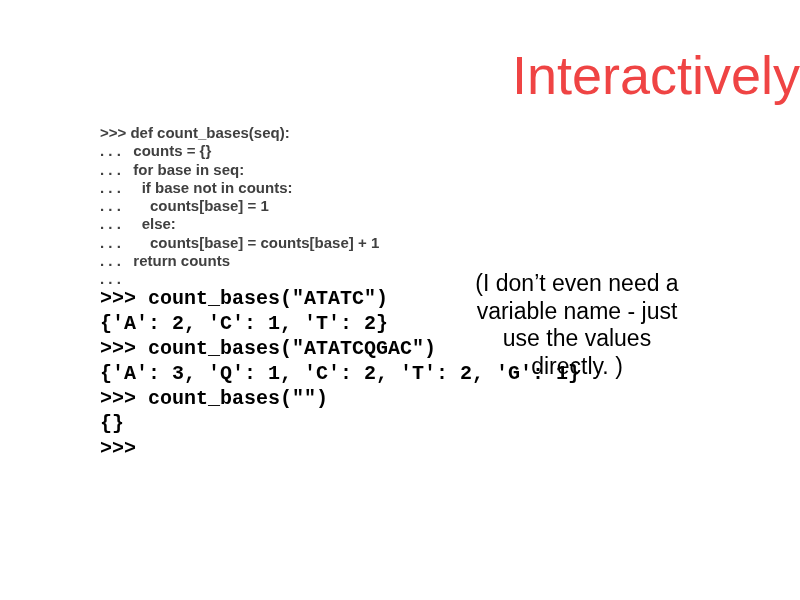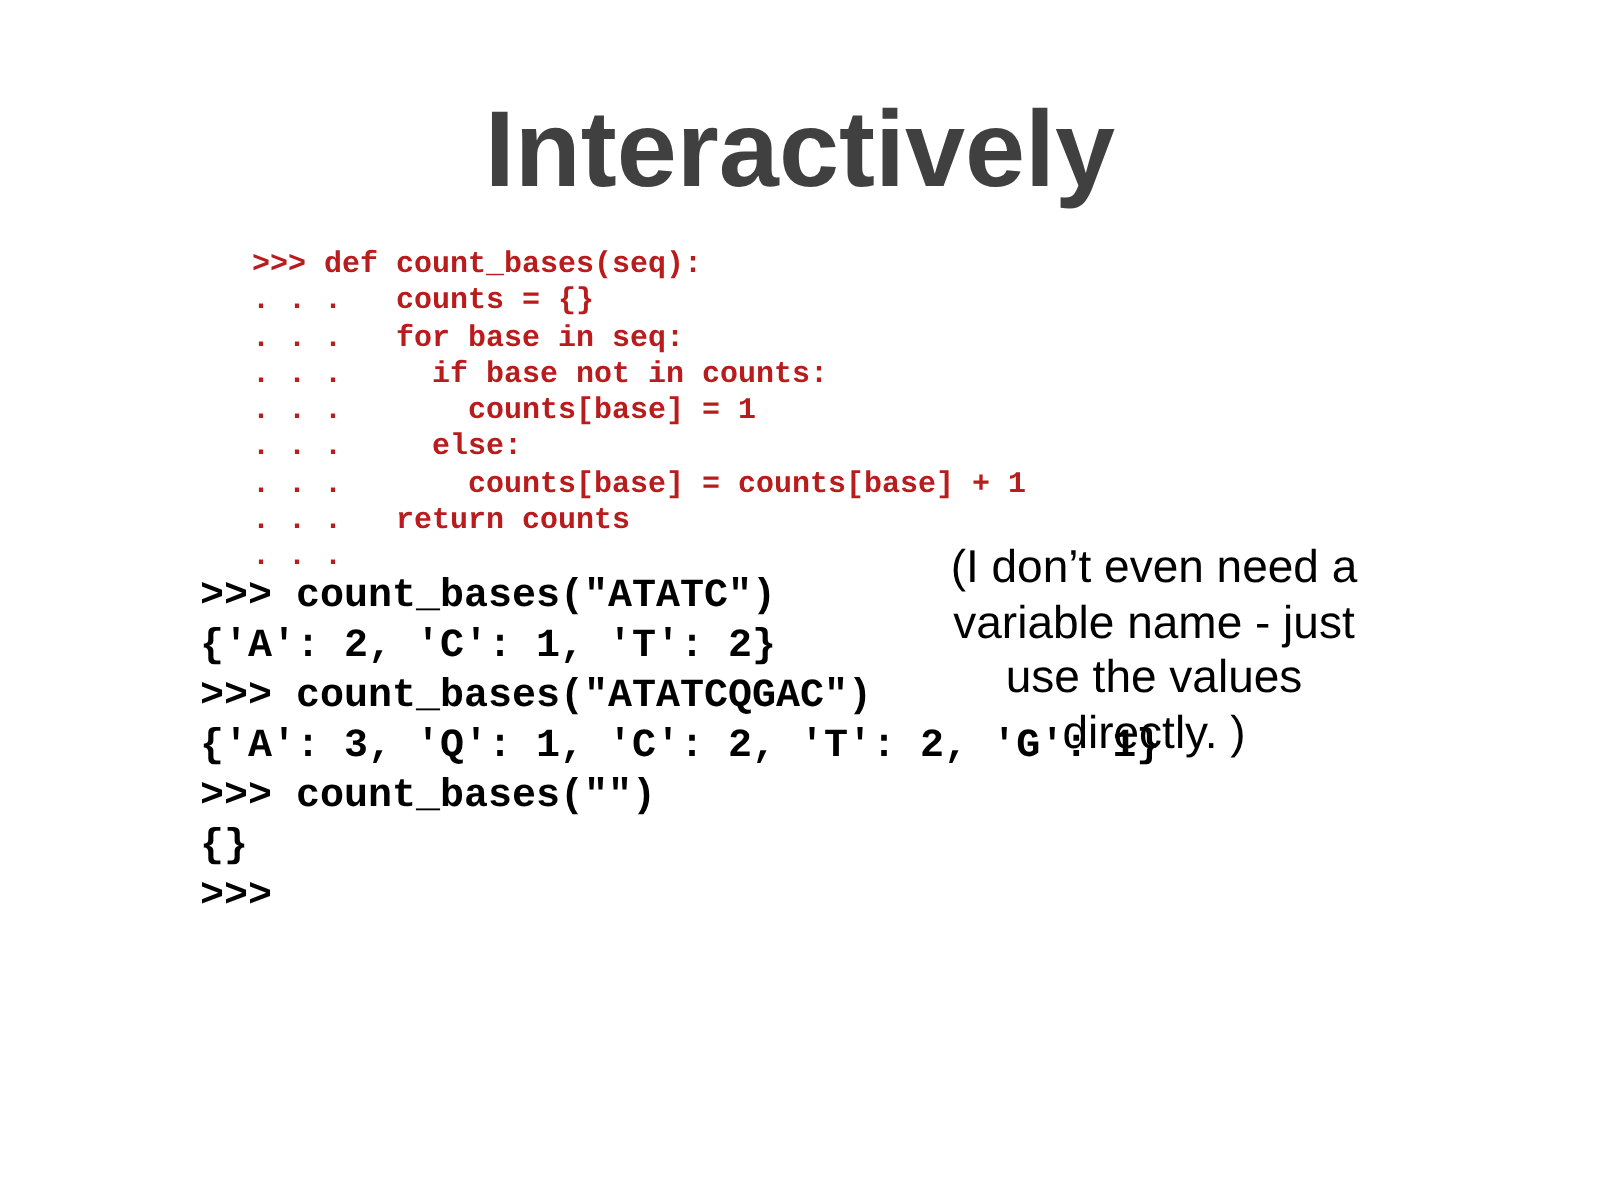--- a/index.html
+++ b/index.html
@@ -14,36 +14,35 @@
   .slide {
     position: relative;
     width: 800px;
     height: 600px;
   }
   .title {
     position: absolute;
     top: 44px;
     left: 0;
     width: 100%;
-    text-align: center;
+    text-align: right;
     font-size: 54px;
-    font-weight: 700;
-    color: #404040;
+    font-weight: 400;
+    color: #ef4444;
   }
   .code-block {
     position: absolute;
     top: 124px;
     left: 100px;
-    font-family: Liberation Mono, monospace;
+    font-family: Liberation Sans, sans-serif;
     font-size: 15px;
     line-height: 1.22;
-    color: #b91c1c;
+    color: #404040;
     white-space: pre;
     font-weight: bold;
-    margin-left: 26px;
   }
   .output-block {
     position: absolute;
     top: 286px;
     left: 100px;
     font-family: "Courier New", Courier, monospace;
     font-size: 20px;
     line-height: 1.25;
     color: #000;
     white-space: pre;

